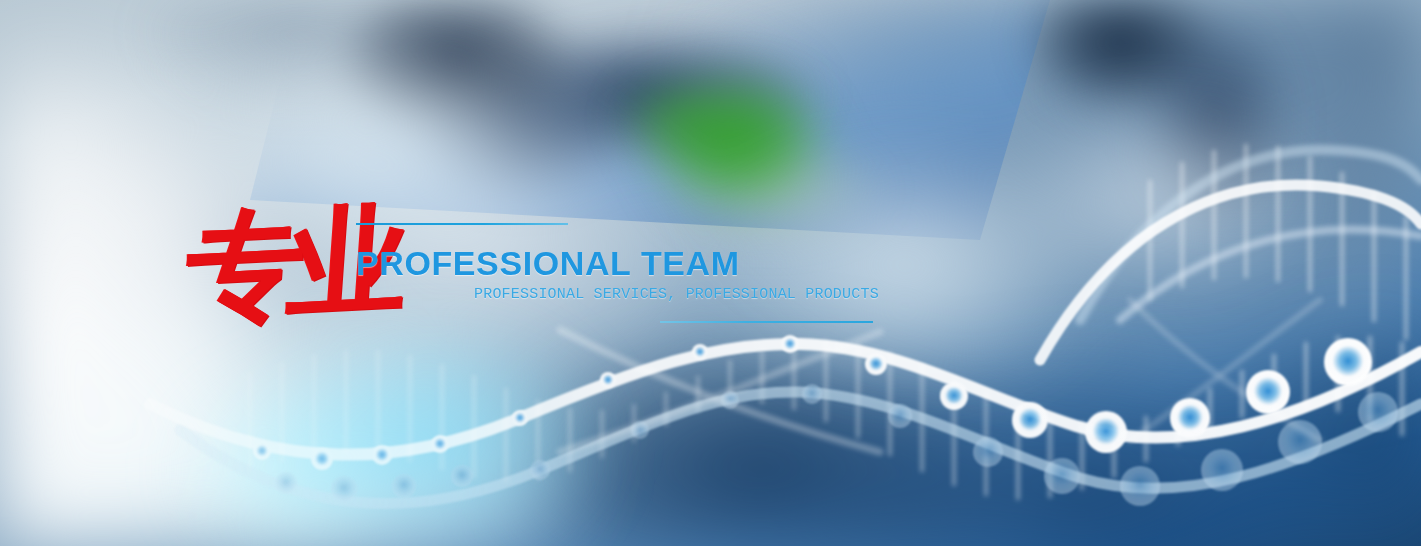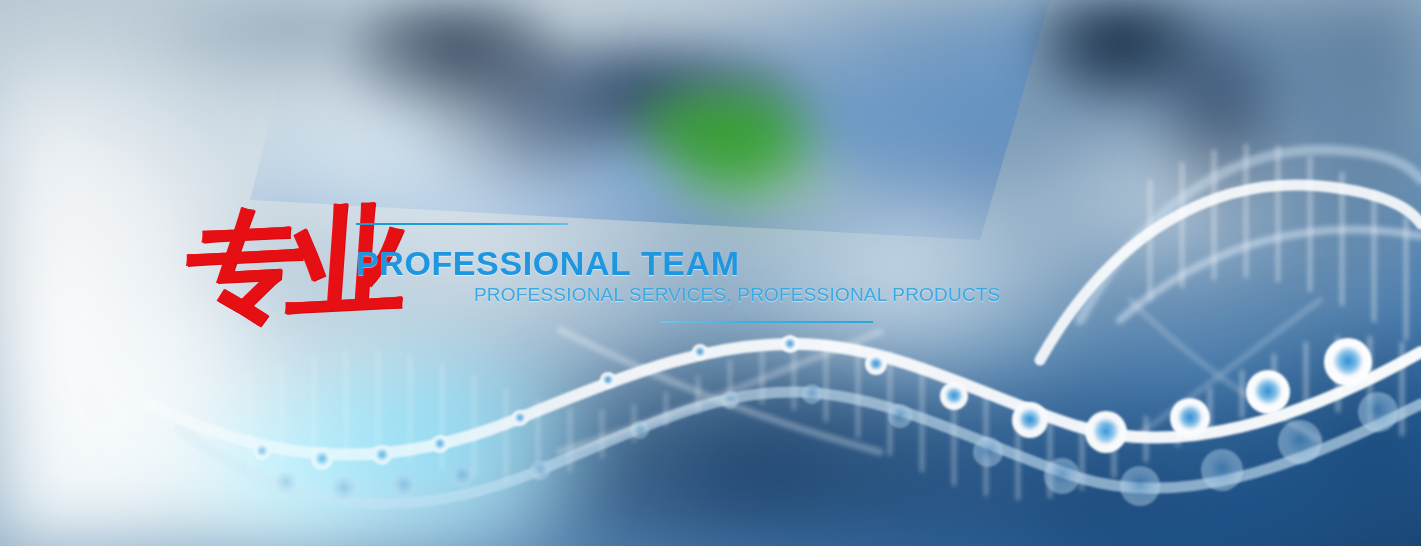--- a/index.html
+++ b/index.html
@@ -131,23 +131,23 @@
     line-height:38px;
     letter-spacing:.6px;
     color:#1f97e0;
     white-space:nowrap;
     text-shadow:0 1px 1px rgba(255,255,255,.55);
   }
 
   .subhead{
     position:absolute;
     left:474px; top:286px;
-    font-family:Liberation Sans, sans-serif;
+    font-family:Liberation Mono, monospace;
     font-weight:400;
-    font-size:19px;
+    font-size:15px;
     line-height:18px;
     letter-spacing:.2px;
     color:#3aa9e4;
     white-space:nowrap;
     text-shadow:0 1px 1px rgba(255,255,255,.5);
   }
 
   .cn-line{
     position:absolute;
     left:272px; top:307px;

